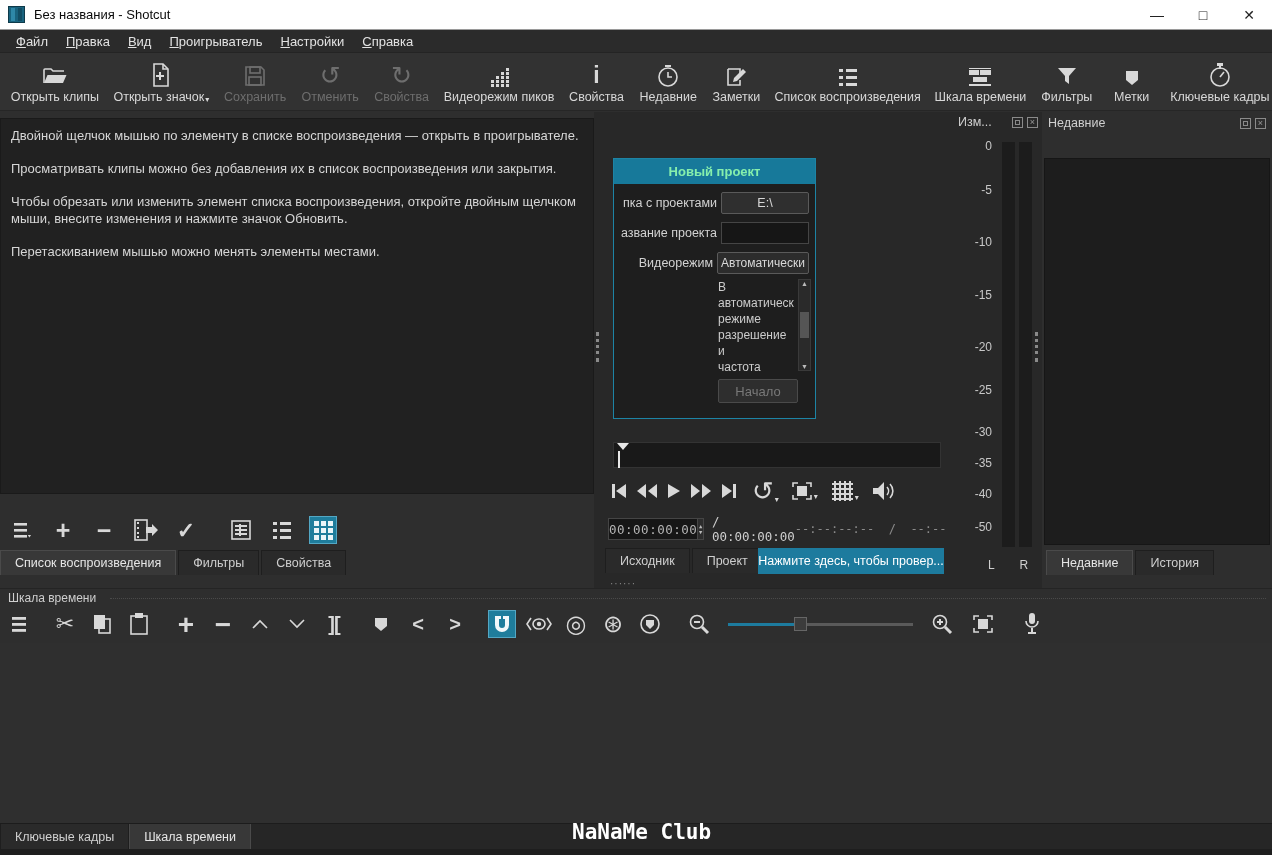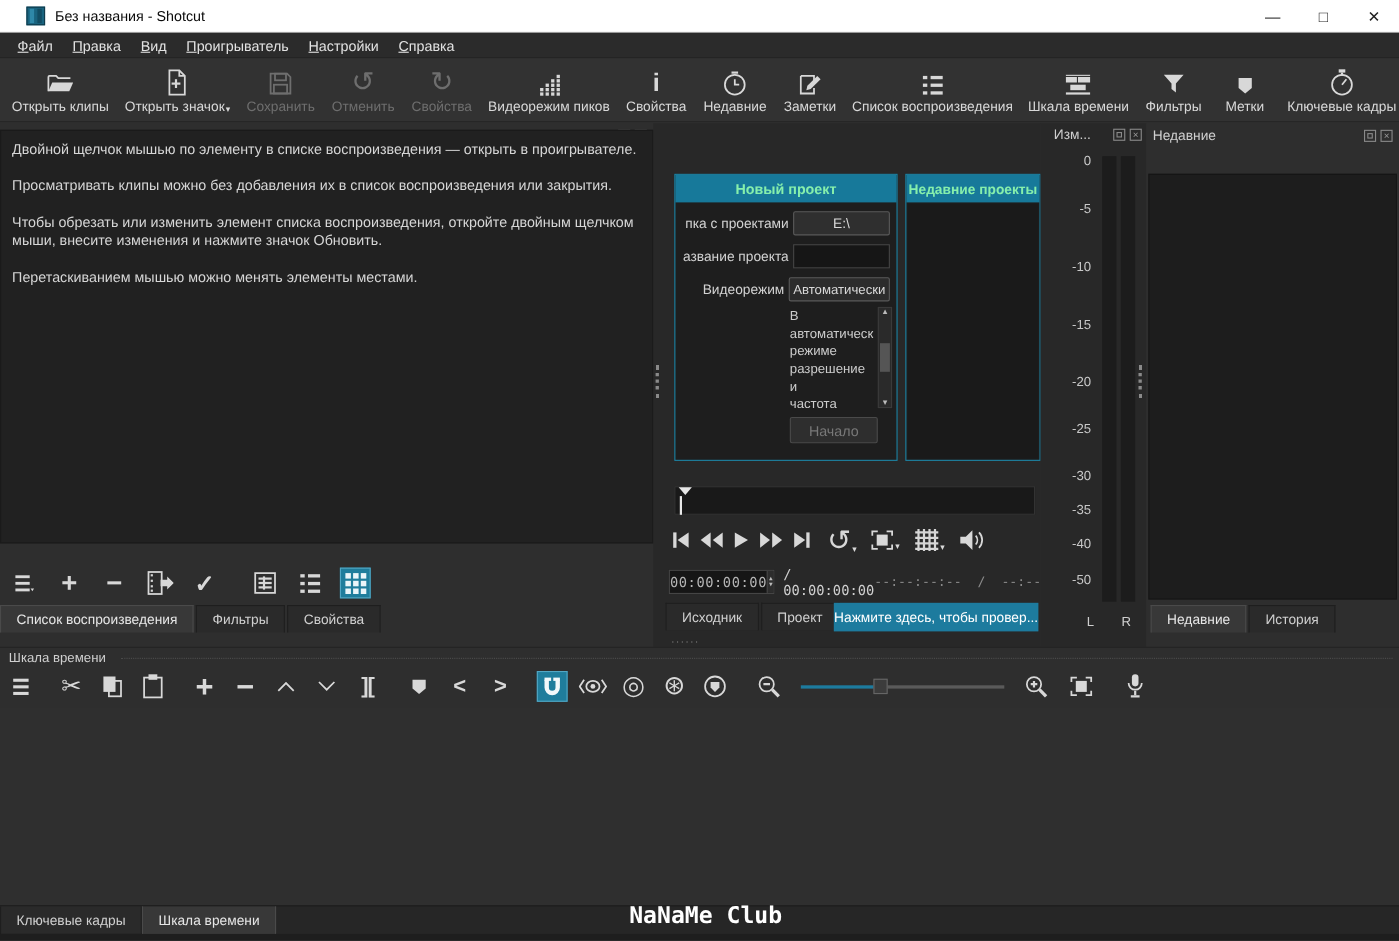--- a/index.html
+++ b/index.html
@@ -2,21 +2,21 @@
 <html><head>
 <meta charset="utf-8">
 <style>
   html,body{margin:0;padding:0;background:#2e2e2e;font-family:"Liberation Sans",sans-serif;}
   #app{position:relative;width:1272px;height:855px;background:#2e2e2e;overflow:hidden;
        color:#dcdcdc;font-size:13px;-webkit-font-smoothing:antialiased;}
   .abs{position:absolute;}
 
   
   #titlebar{left:0;top:0;width:1272px;height:30px;background:#ffffff;color:#111;
-            display:flex;align-items:center;border-bottom:1px solid #9a9a9a;box-sizing:border-box;padding-left:16px;}
+            display:flex;align-items:center;border-bottom:1px solid #9a9a9a;box-sizing:border-box;}
   #app-icon{width:17px;height:17px;margin:0 9px 0 8px;background:#19637e;border:1px solid #0e3a4a;
             position:relative;box-sizing:border-box;}
   #app-icon:before{content:"";position:absolute;left:2px;top:1px;bottom:1px;width:4px;background:#2e88a8;}
   #app-icon:after{content:"";position:absolute;right:2px;top:1px;bottom:1px;width:4px;background:#124d63;}
   #title-text{font-size:13px;color:#0a0a0a;}
   #win-controls{margin-left:auto;display:flex;height:100%;}
   .win-btn{width:46px;height:100%;display:flex;align-items:center;justify-content:center;
            font-size:14px;color:#222;cursor:default;}
 
   
@@ -445,24 +445,20 @@
 
       </div>
       <div id="np-scroll">
         <span>▲</span>
         <span id="np-thumb"></span>
         <span>▼</span>
       </div>
       <div id="np-start">Начало</div>
     </div>
 
-    <div id="recent-projects" class="proj-box">
-      <div class="proj-head">Недавние проекты</div>
-      <div id="rp-body"></div>
-    </div>
 
     <div id="scrubber">
       <div id="playhead-line">
           <div id="playhead-tri"></div>
         </div>
     </div>
 
     <div id="transport">
       <span class="tr-btn">
         <svg width="18" height="16" viewBox="0 0 18 16">

